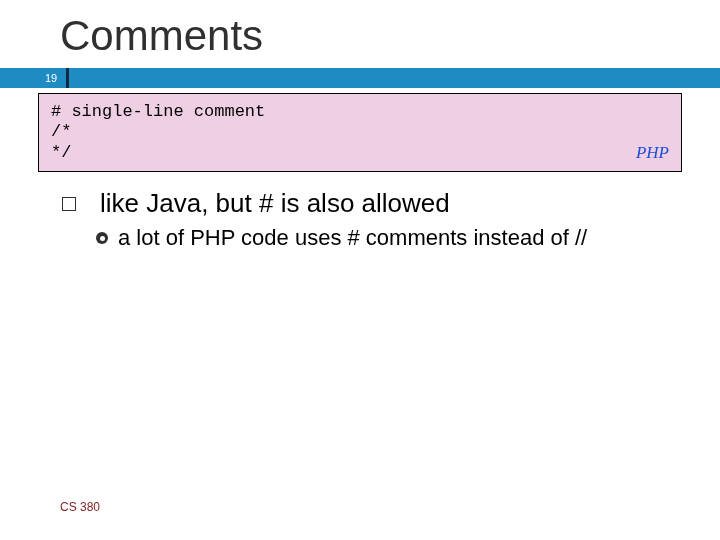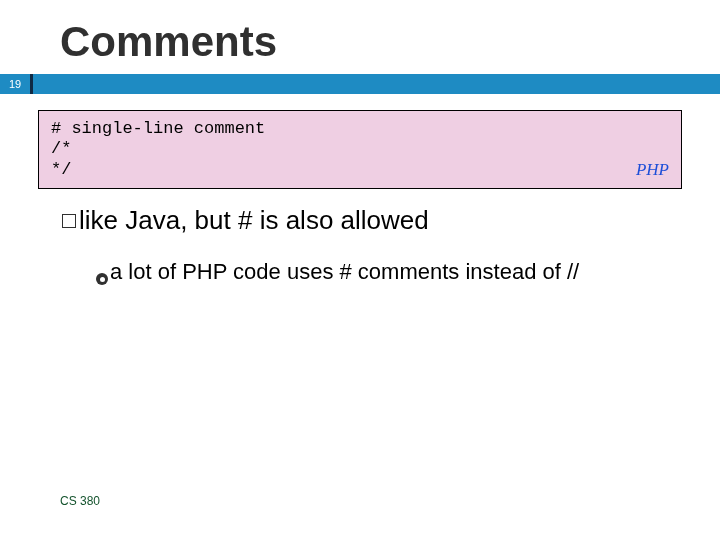--- a/index.html
+++ b/index.html
@@ -13,44 +13,45 @@
     overflow: hidden;
   }
   .slide {
     width: 720px;
     height: 540px;
     position: relative;
     box-sizing: border-box;
   }
   .title {
     font-size: 42px;
-    font-weight: 700;
+    font-weight: 400;
     color: #303030;
-    padding: 18px 0 8px 60px;
+    padding: 12px 0 8px 60px;
   }
   .numbar {
     display: flex;
     align-items: stretch;
     height: 20px;
   }
   .num {
     width: 30px;
     background: #1e8bc3;
     color: #fff;
     font-size: 11px;
     text-align: center;
     line-height: 20px;
+    padding-left: 36px;
   }
   .bar {
     flex: 1;
     background: #1e8bc3;
     border-left: 3px solid #0f2a44;
   }
   .codebox {
-    margin: 16px 38px 0 38px;
+    margin: 5px 38px 0 38px;
     border: 1px solid #000;
     background: #efcfe3;
     padding: 8px 12px 8px 12px;
     position: relative;
   }
   .code {
     font-family: "Courier New", Courier, monospace;
     font-size: 17px;
     line-height: 1.2;
     white-space: pre;
@@ -66,34 +67,34 @@
     color: #1d4ed8;
   }
   .body {
     margin: 16px 60px 0 62px;
     font-size: 26px;
     color: #000;
   }
   .bullet1 {
     display: flex;
     align-items: flex-start;
-    gap: 3px;
-    margin-bottom: 23px;
+    gap: 24px;
+    margin-bottom: 6px;
   }
   .sq {
     width: 12px;
     height: 12px;
     border: 1.5px solid #303030;
     margin-top: 9px;
     flex: 0 0 auto;
   }
   .bullet2 {
     display: flex;
-    align-items: flex-end;
-    gap: 2px;
+    align-items: flex-start;
+    gap: 10px;
     margin-left: 34px;
     font-size: 22px;
   }
   .dot {
     width: 12px;
     height: 12px;
     border-radius: 50%;
     background: #303030;
     margin-top: 7px;
     flex: 0 0 auto;
@@ -106,23 +107,23 @@
     top: 3.5px;
     width: 5px;
     height: 5px;
     border-radius: 50%;
     background: #efcfe3; 
     background: #fff;
   }
   .footer {
     position: absolute;
     left: 60px;
-    bottom: 32px;
+    bottom: 26px;
     font-size: 12px;
-    color: #14532d;
+    color: #7f1d1d;
   }
 </style>
 </head>
 <body>
 
 <div class="slide">
 
   <div class="title">Comments</div>
 
   <div class="numbar">

